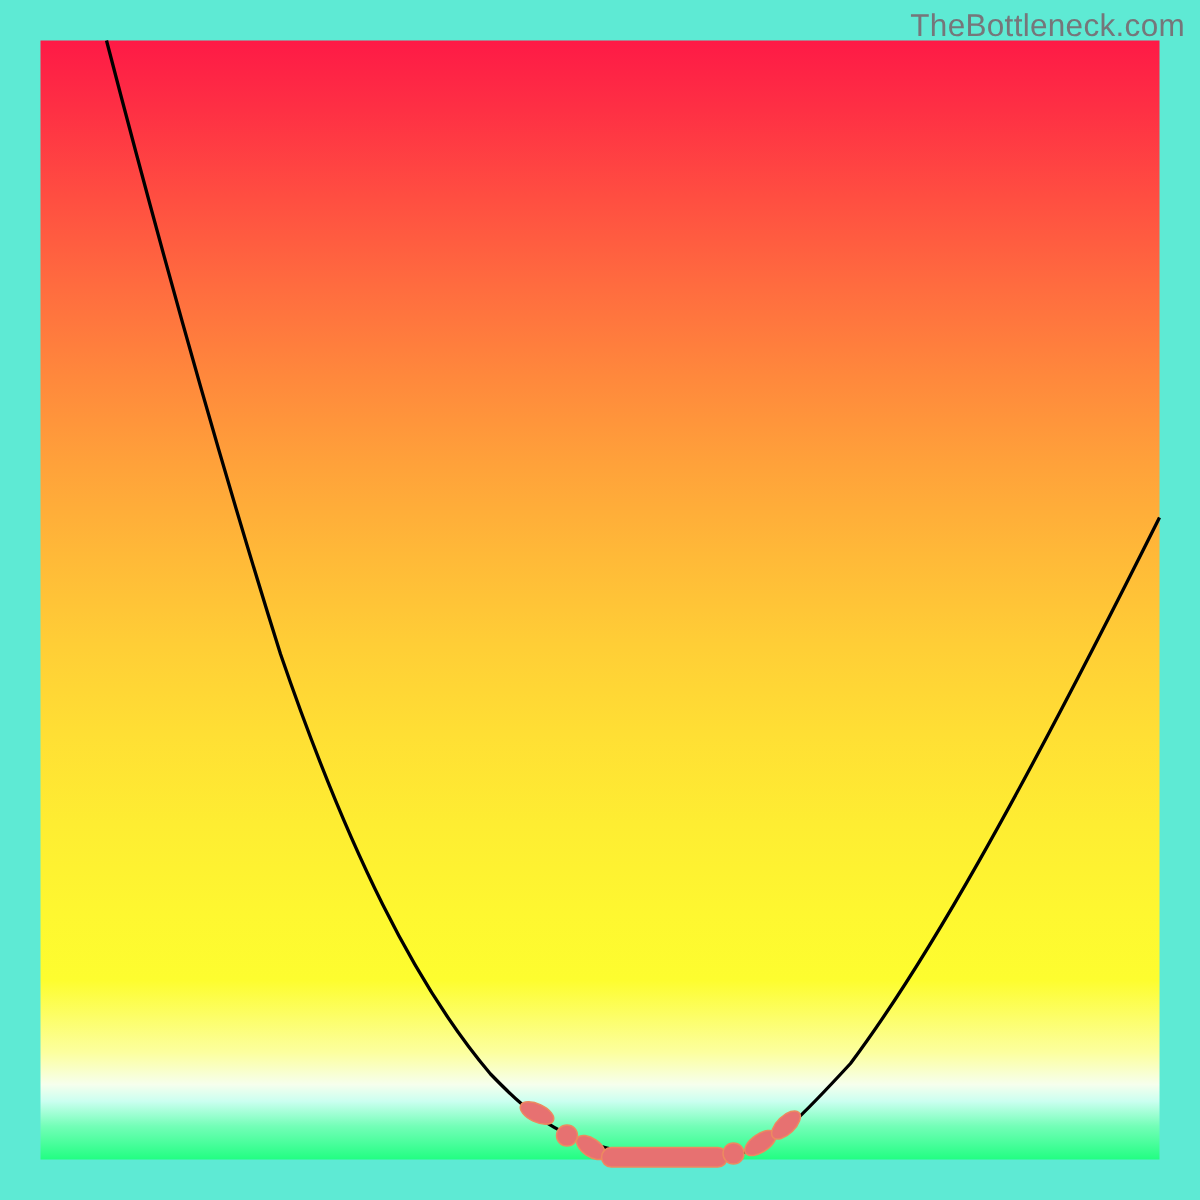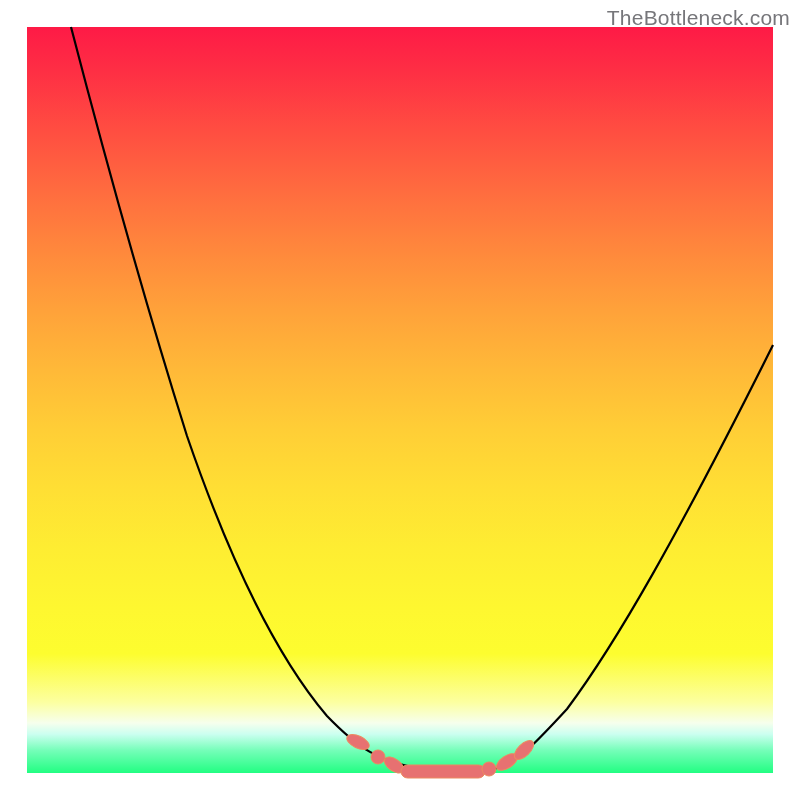--- a/index.html
+++ b/index.html
@@ -8,21 +8,21 @@
     width: 800px;
     height: 800px;
     background: #000;
     overflow: hidden;
     font-family: Arial, Helvetica, sans-serif;
   }
   .frame {
     position: absolute;
     left: 0; top: 0;
     width: 800px; height: 800px;
-    background: #ffffff;
+    background: #5eead4;
   }
   .plot {
     position: absolute;
     left: 27px;
     top: 27px;
     width: 746px;
     height: 746px;
     
     background: linear-gradient(to bottom,
       #fe1a46 0%,

